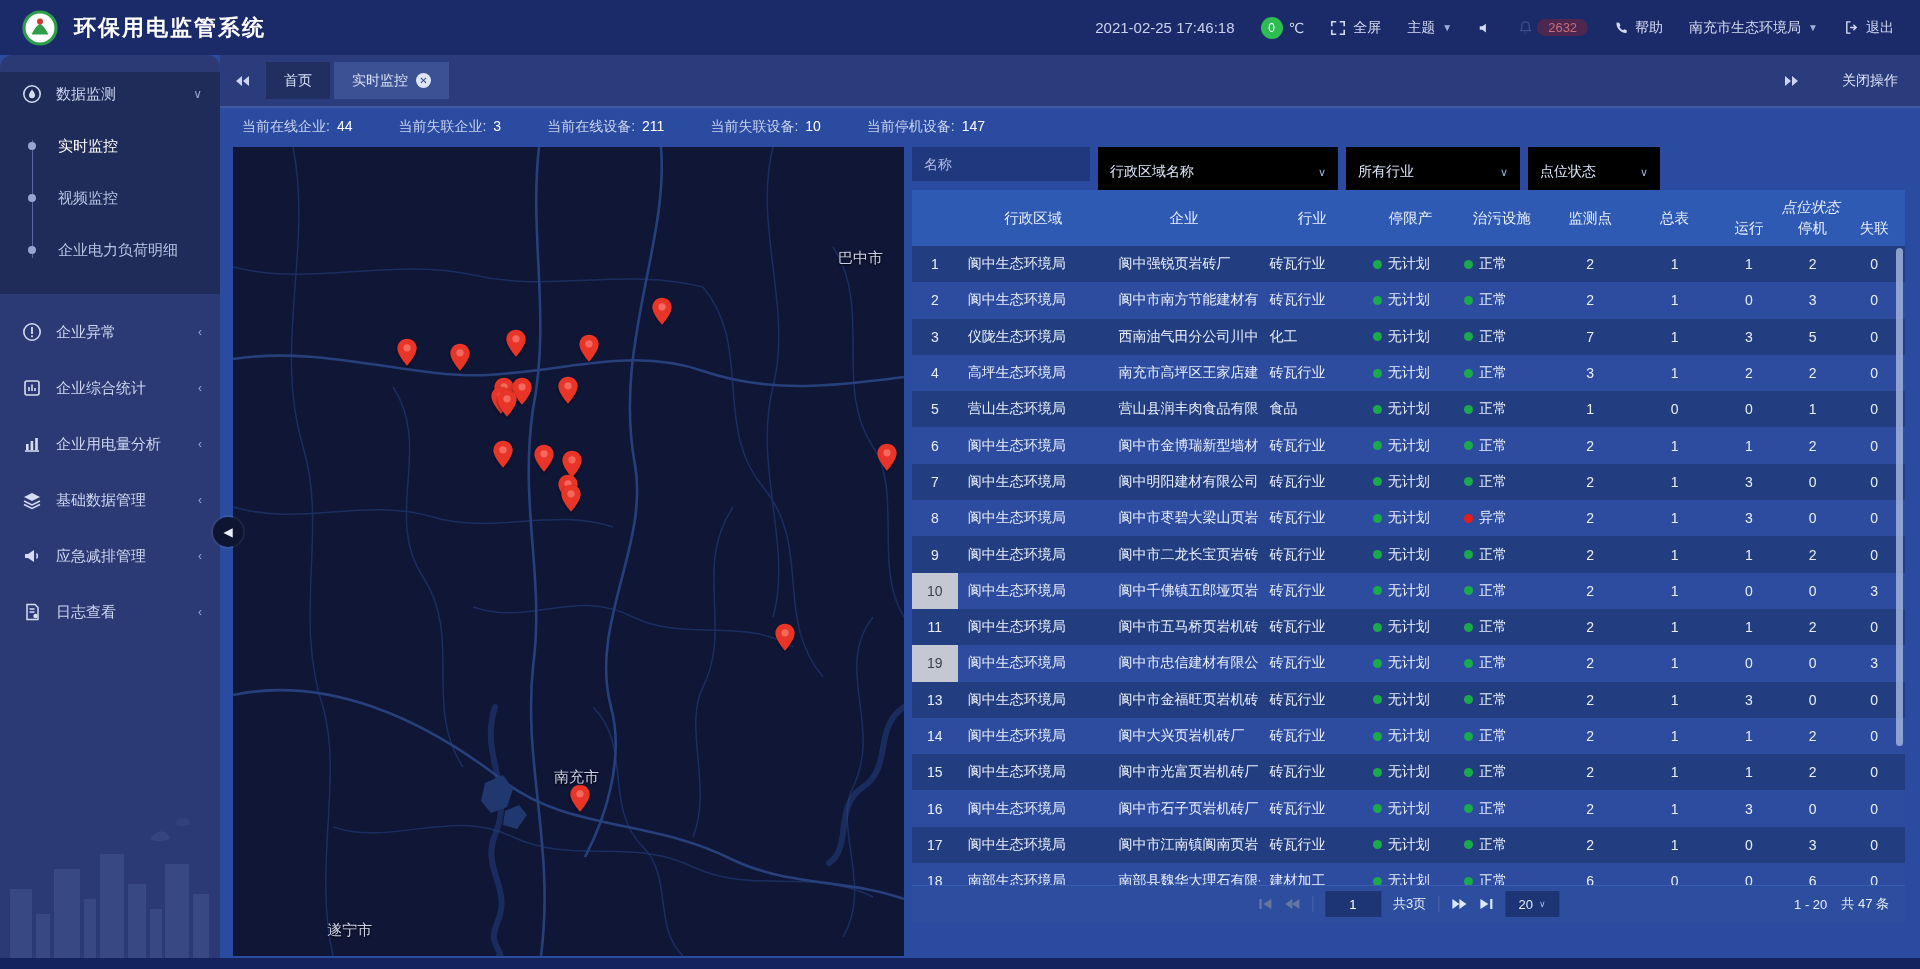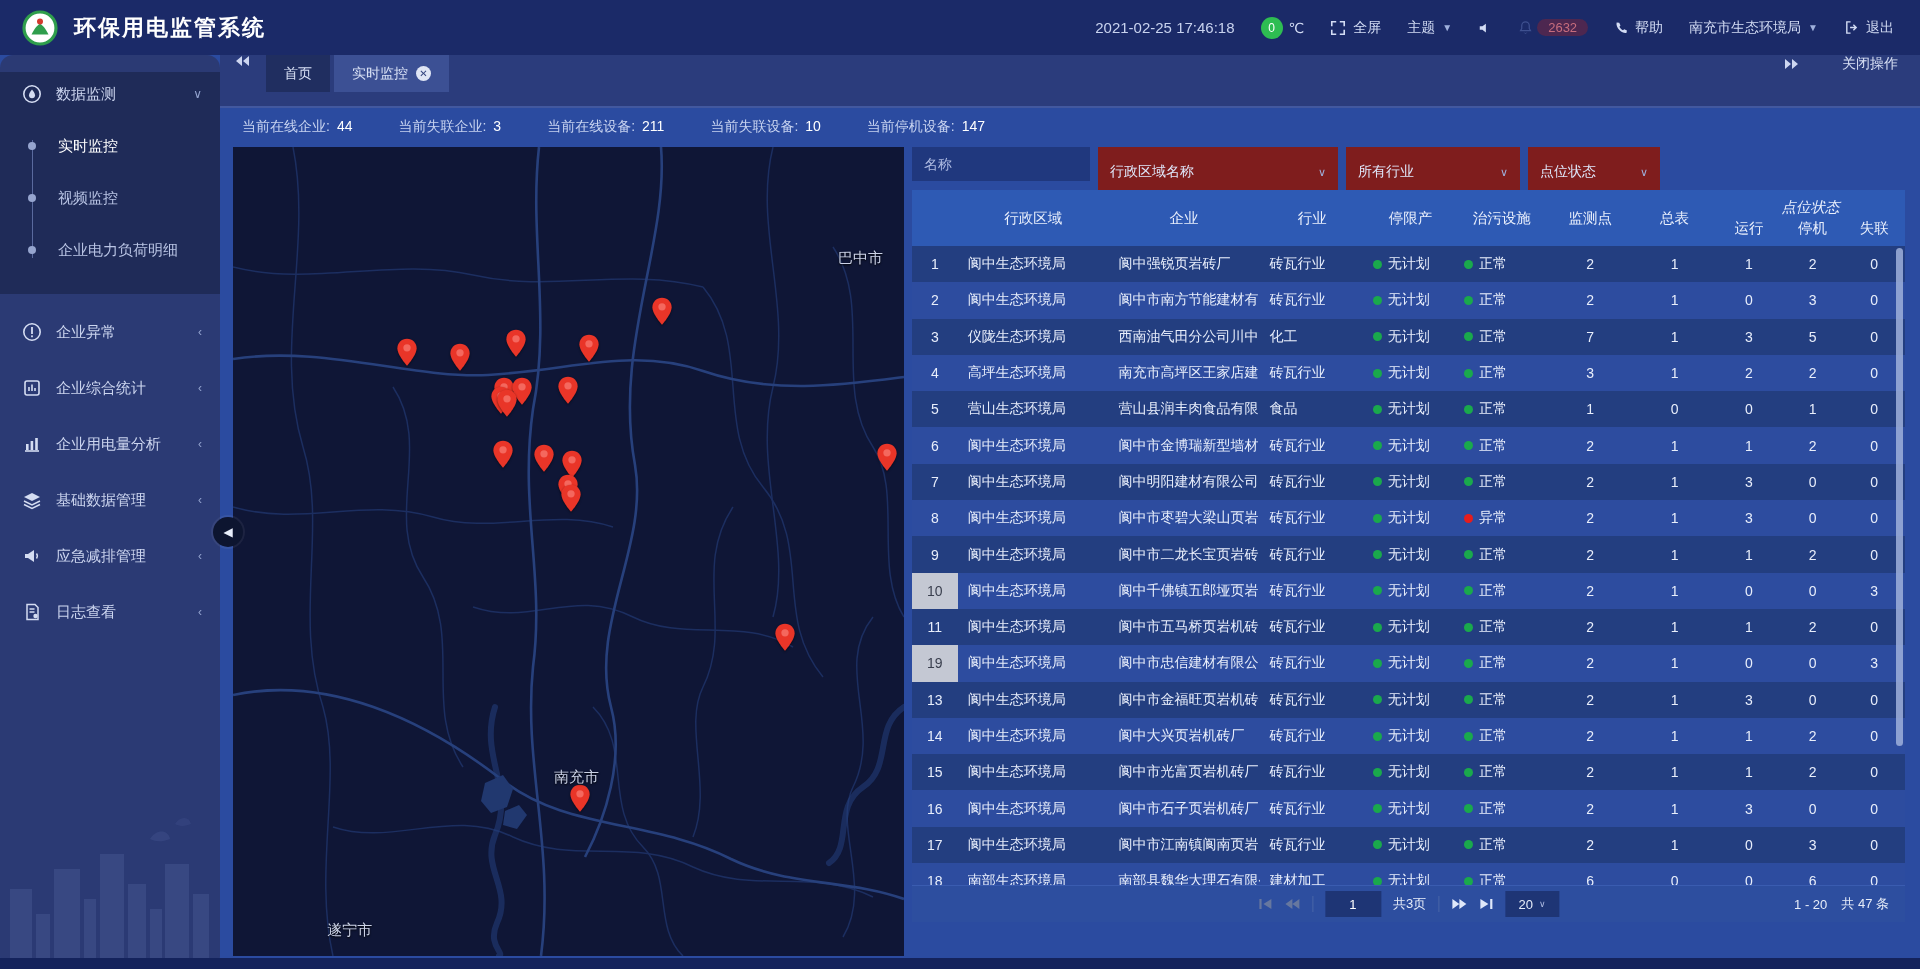--- a/index.html
+++ b/index.html
@@ -42,21 +42,21 @@
   .sub-item.active { color:#ffffff; }
   .skyline { position:absolute; left:0; bottom:0; width:220px; height:160px; opacity:.55; }
 
   
   .collapse-handle { position:absolute; left:213px; top:517px; width:30px; height:30px; border-radius:50%;
                      background:#0d1530; color:#e8eefb; display:flex; align-items:center; justify-content:center;
                      font-size:12px; z-index:40; cursor:pointer; box-shadow:0 0 0 2px rgba(255,255,255,.06); }
 
   
   .tabbar { position:absolute; left:220px; top:55px; width:1700px; height:53px; background:#2b3c7c;
-            display:flex; align-items:flex-start; border-bottom:2px solid #42589f; z-index:10; }
+            display:flex; align-items:center; border-bottom:2px solid #42589f; z-index:10; }
   .tab-arrow { color:#cdd6f0; margin:0 16px 0 14px; cursor:pointer; display:flex; }
   .tab { height:37px; padding:0 18px; display:flex; align-items:center; gap:8px; font-size:14px;
          color:#d8e0f5; background:#202e60; cursor:pointer; }
   .tab.active { background:#3c5094; }
   .tab-close { width:15px; height:15px; border-radius:50%; background:#dfe5f5; color:#33457f;
                font-size:10px; line-height:15px; text-align:center; cursor:pointer; }
   .tabbar-right { margin-left:auto; display:flex; align-items:center; gap:26px; padding-right:22px; }
   .close-ops { color:#d8e0f5; font-size:14px; cursor:pointer; }
 
   
@@ -73,21 +73,21 @@
   .pin svg { width:100%; height:100%; display:block; filter:drop-shadow(0 1px 1px rgba(0,0,0,.5)); }
   .city { position:absolute; transform:translate(-50%,-50%); color:#ccd3e8; font-size:15px;
           text-shadow:0 1px 2px #000; white-space:nowrap; }
 
   
   .right-panel { position:absolute; left:912px; top:147px; width:993px; height:809px; }
   .filters { display:flex; gap:8px; height:34px; }
   .f-input { width:178px; height:34px; background:#20387e; border:none; outline:none; color:#5eead4;
              font-size:14px; padding:0 12px; font-family:inherit; }
   .f-input::placeholder { color:#aebbe2; }
-  .f-select { height:50px; background:#7f1d1d; color:#dfe7fa; font-size:14px; display:flex;
+  .f-select { height:50px; background:#000000; color:#dfe7fa; font-size:14px; display:flex;
               align-items:center; padding:0 12px; cursor:pointer; }
   .f-select .sel-caret { margin-left:auto; color:#9fb0dc; font-size:11px; padding-left:14px; }
   .f-region { width:240px; } .f-industry { width:174px; } .f-status { width:132px; }
 
   .table-card { position:absolute; left:0; top:43px; width:993px; }
   :root { }
   .tgrid { display:grid; grid-template-columns:4.6% 15.2% 15.2% 10.6% 9.2% 9.2% 8.6% 8.4% 6.6% 6.2% 6.2%; }
   .thead { background:#2e5ab4; color:#e9effc; font-size:14.5px; height:56px; align-items:center; }
   .thead .hc { grid-row:1 / 3; text-align:center; align-self:center; }
   .thead .group { grid-column:9 / 12; grid-row:1; text-align:center; font-style:italic; padding-top:7px; }

